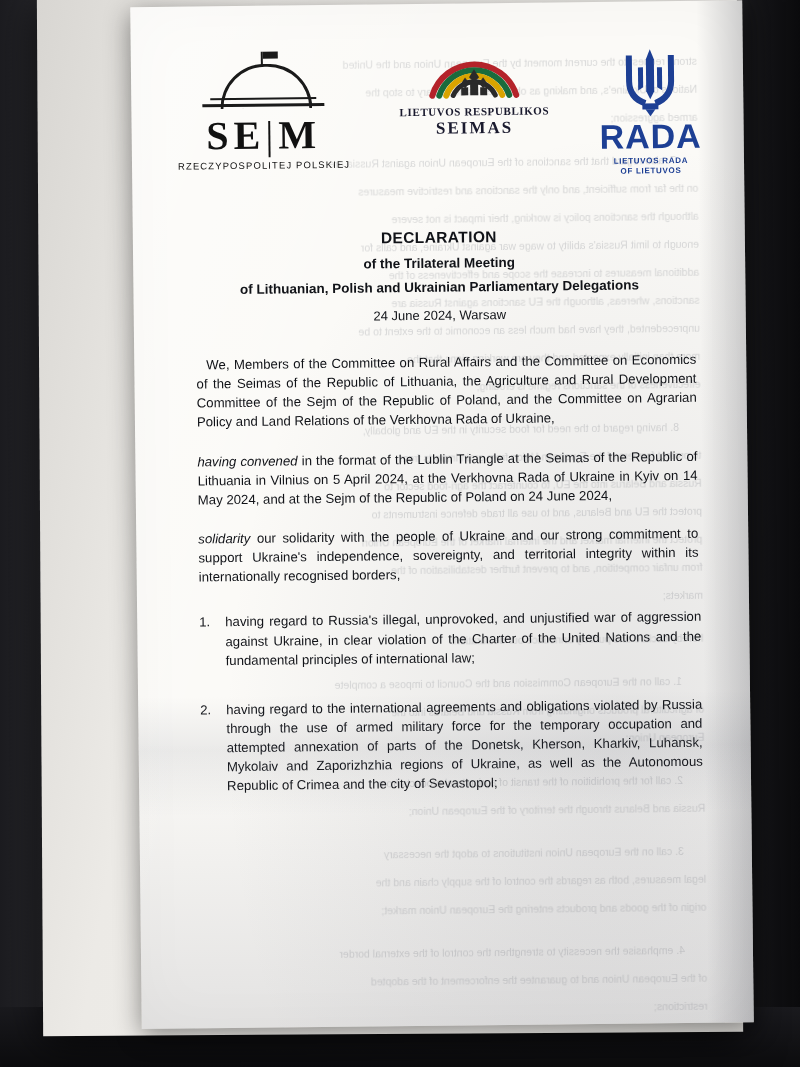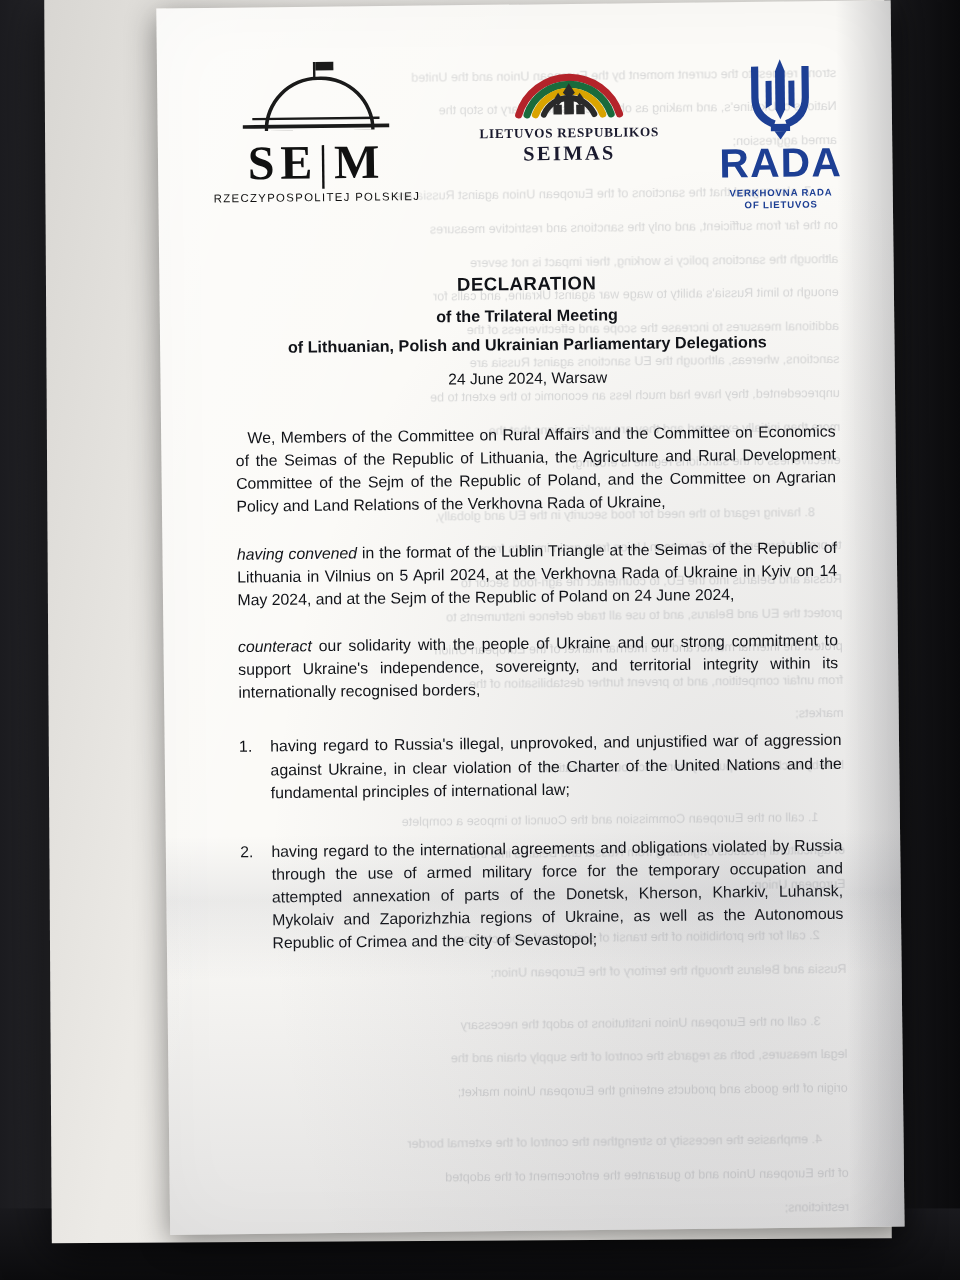--- a/index.html
+++ b/index.html
@@ -363,36 +363,36 @@
                 <path d="M56 8 L50 8 L50 34 C50 44 44 50 36 53 L38 59 C50 55 56 46 56 34 Z"></path>
                 <path d="M20 20 L25 20 L25 40 L20 43 Z"></path>
                 <path d="M44 20 L39 20 L39 40 L44 43 Z"></path>
                 <path d="M24 56 L40 56 L40 62 L24 62 Z"></path>
                 <path d="M27 62 L37 62 L32 69 Z"></path>
               </g>
             </svg>
           </div>
           <div class="rada-word">RADA</div>
           <div class="rada-sub">
-            <span>VERKHOVNA RADA</span><br>
+            <span>LIETUVOS RADA</span><br>
             <span>OF LIETUVOS</span>
           </div>
         </div>
 
       </div>
 
       <div class="doc">
         <div class="title">DECLARATION</div>
         <div class="subtitle1">of the Trilateral Meeting</div>
         <div class="subtitle2">of Lithuanian, Polish and Ukrainian Parliamentary Delegations</div>
         <div class="place">24 June 2024, Warsaw</div>
 
         <p class="para first">We, Members of the Committee on Rural Affairs and the Committee on Economics of the Seimas of the Republic of Lithuania, the Agriculture and Rural Development Committee of the Sejm of the Republic of Poland, and the Committee on Agrarian Policy and Land Relations of the Verkhovna Rada of Ukraine,</p>
         <p class="para" id="p2"><em>having convened</em> in the format of the Lublin Triangle at the Seimas of the Republic of Lithuania in Vilnius on 5 April 2024, at the Verkhovna Rada of Ukraine in Kyiv on 14 May 2024, and at the Sejm of the Republic of Poland on 24 June 2024,</p>
-        <p class="para" id="p3"><em>counteract</em> our solidarity with the people of Ukraine and our strong commitment to support Ukraine's independence, sovereignty, and territorial integrity within its internationally recognised borders,</p>
+        <p class="para" id="p3"><em>solidarity</em> our solidarity with the people of Ukraine and our strong commitment to support Ukraine's independence, sovereignty, and territorial integrity within its internationally recognised borders,</p>
 
         <ol class="numlist">
           <li>
             <span class="num">1.</span>
             <span>having regard to Russia's illegal, unprovoked, and unjustified  war of aggression against Ukraine, in clear violation of the Charter of the United Nations and the fundamental principles of international law;</span>
           </li>
           <li>
             <span class="num">2.</span>
             <span>having regard to the international agreements and obligations violated by Russia through the use of armed military force for the temporary occupation and attempted annexation of parts of the Donetsk, Kherson, Kharkiv, Luhansk, Mykolaiv and Zaporizhzhia regions of Ukraine, as well as the Autonomous Republic of Crimea and the city of Sevastopol;</span>
           </li>

